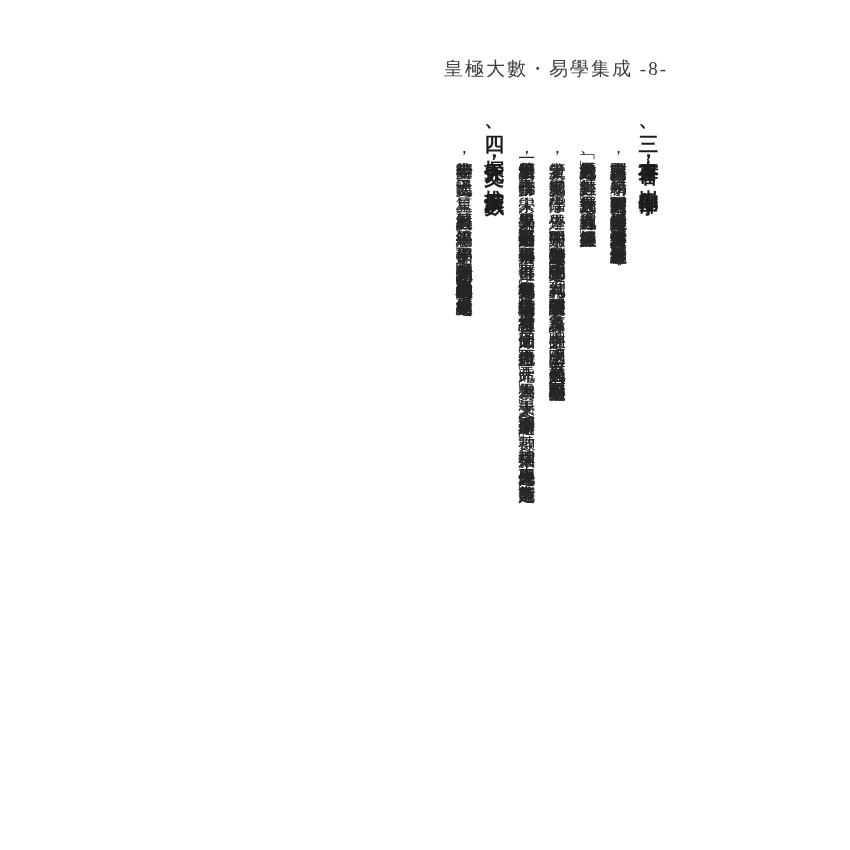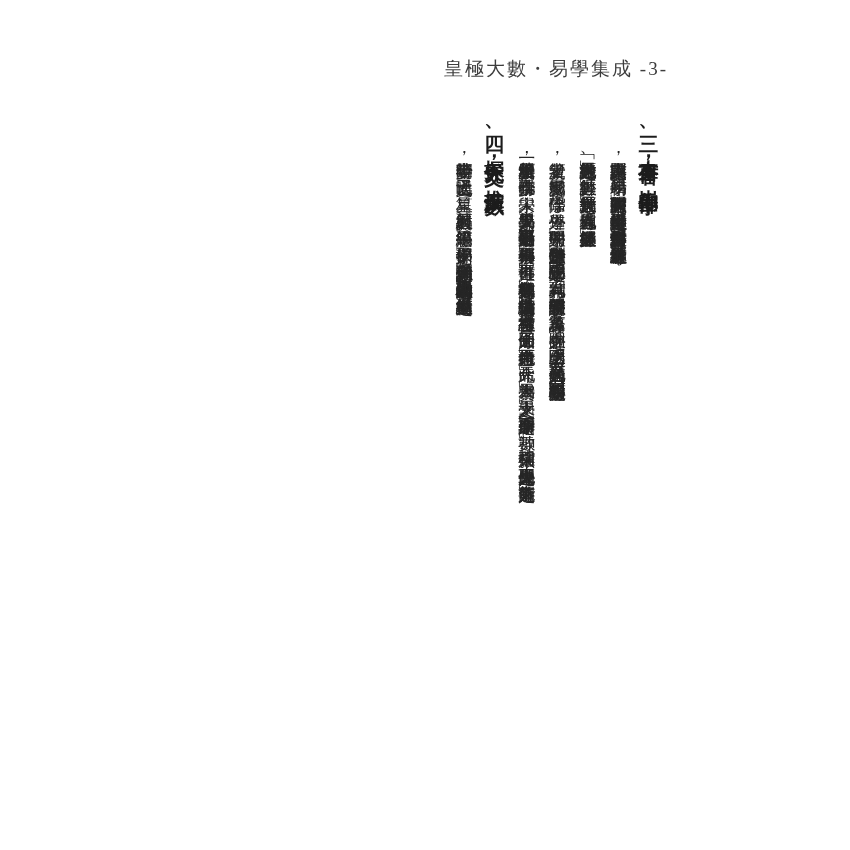--- a/index.html
+++ b/index.html
@@ -50,21 +50,21 @@
   .body-text p {
     margin: 0;
     text-indent: 2em;
   }
 </style>
 </head>
 <body>
 
 <div class="page">
 
-  <div class="running-head">皇極大數・易學集成 -3-</div>
+  <div class="running-head">皇極大數・易學集成 -8-</div>
 
   <div class="body-text">
 
     <h3>三、本書作者，崇仰邵學</h3>
 
     <p>本書圖說之彭氏，精研《易》學，對「宋明理學」頗有深究，特重邵雍《皇極經世》之學。書中多方引用邵著《伊川擊壤集》中詩文，並有專章述及《邵子皇極經世》。</p>
 
     <p>對「經世天地終始之數」、「經世卦數」、「經世一元消長之數」，皆有個人見地，並撰「皇極外解」一節。</p>
 
     <p>筆者父親，受家風影響，除儒學、道學外，對「宋明理學」，特別是陳獻章之「白沙之學」、王守仁之「陽明心學」等，尤有精到，著有《陽明學說體系》一書，及專論多篇。在中國之外，王陽明之盛名，是與孔子齊名的，「陽明心學」頗受西方重視。</p>

